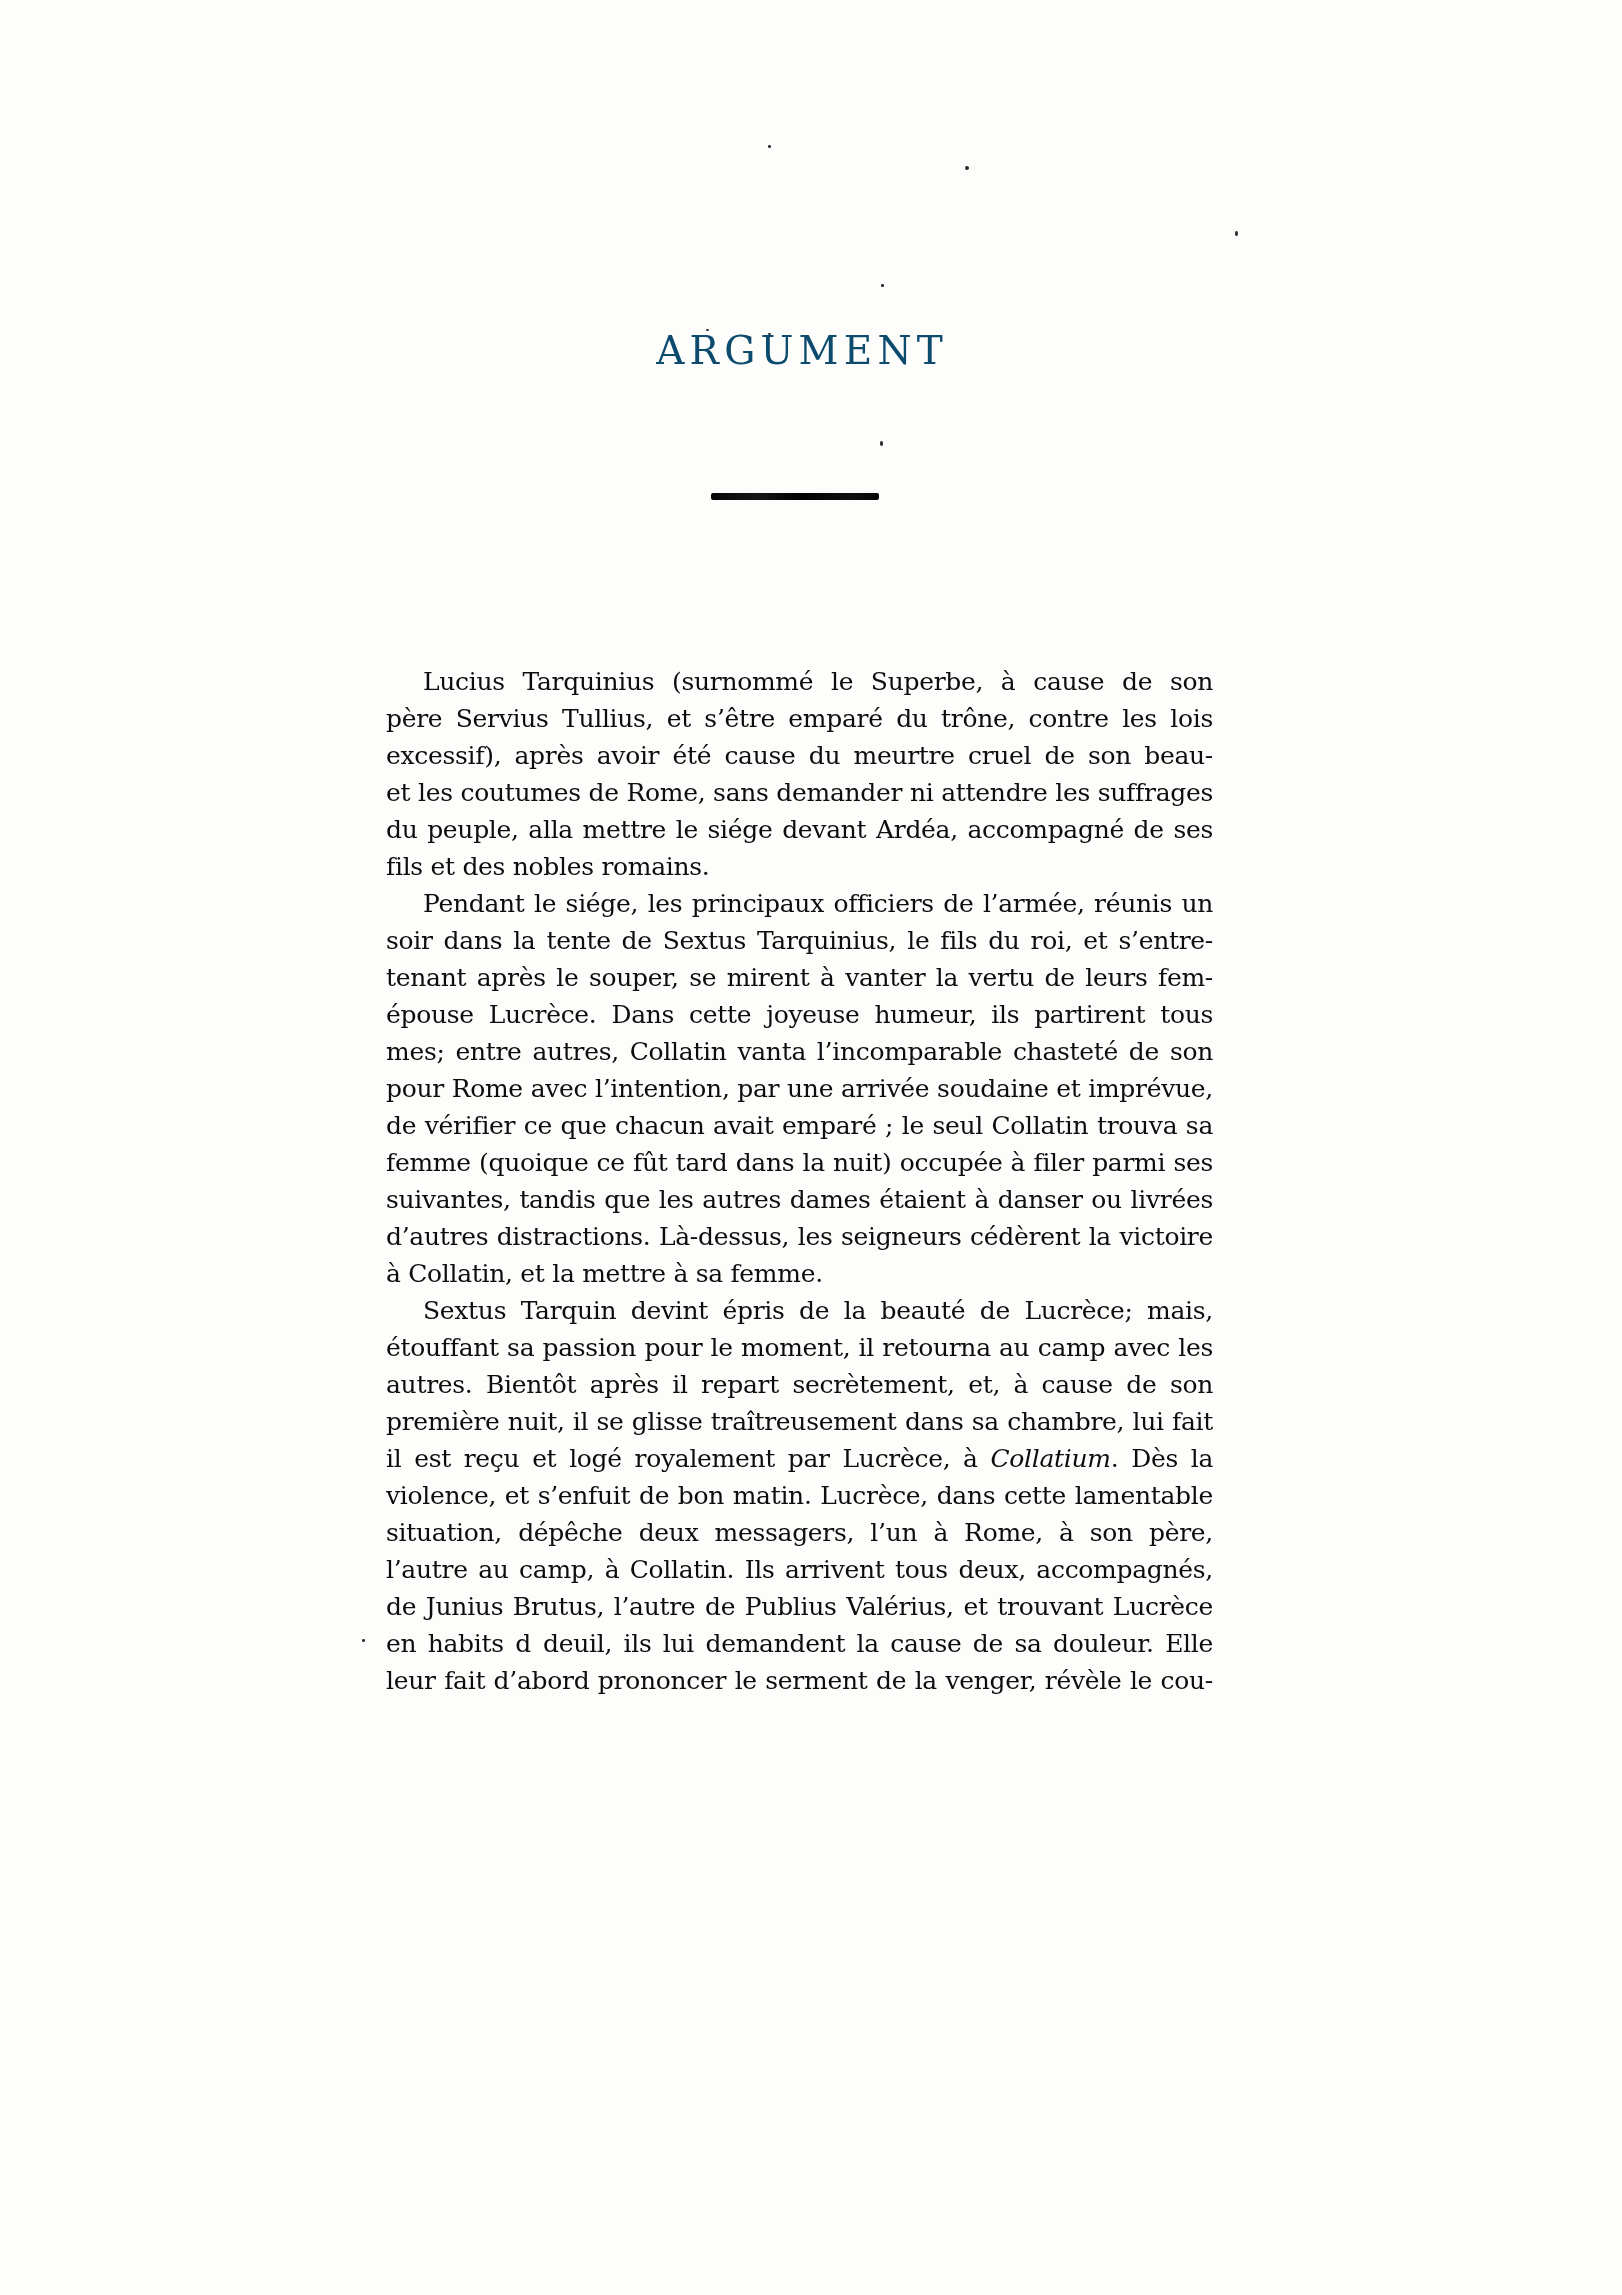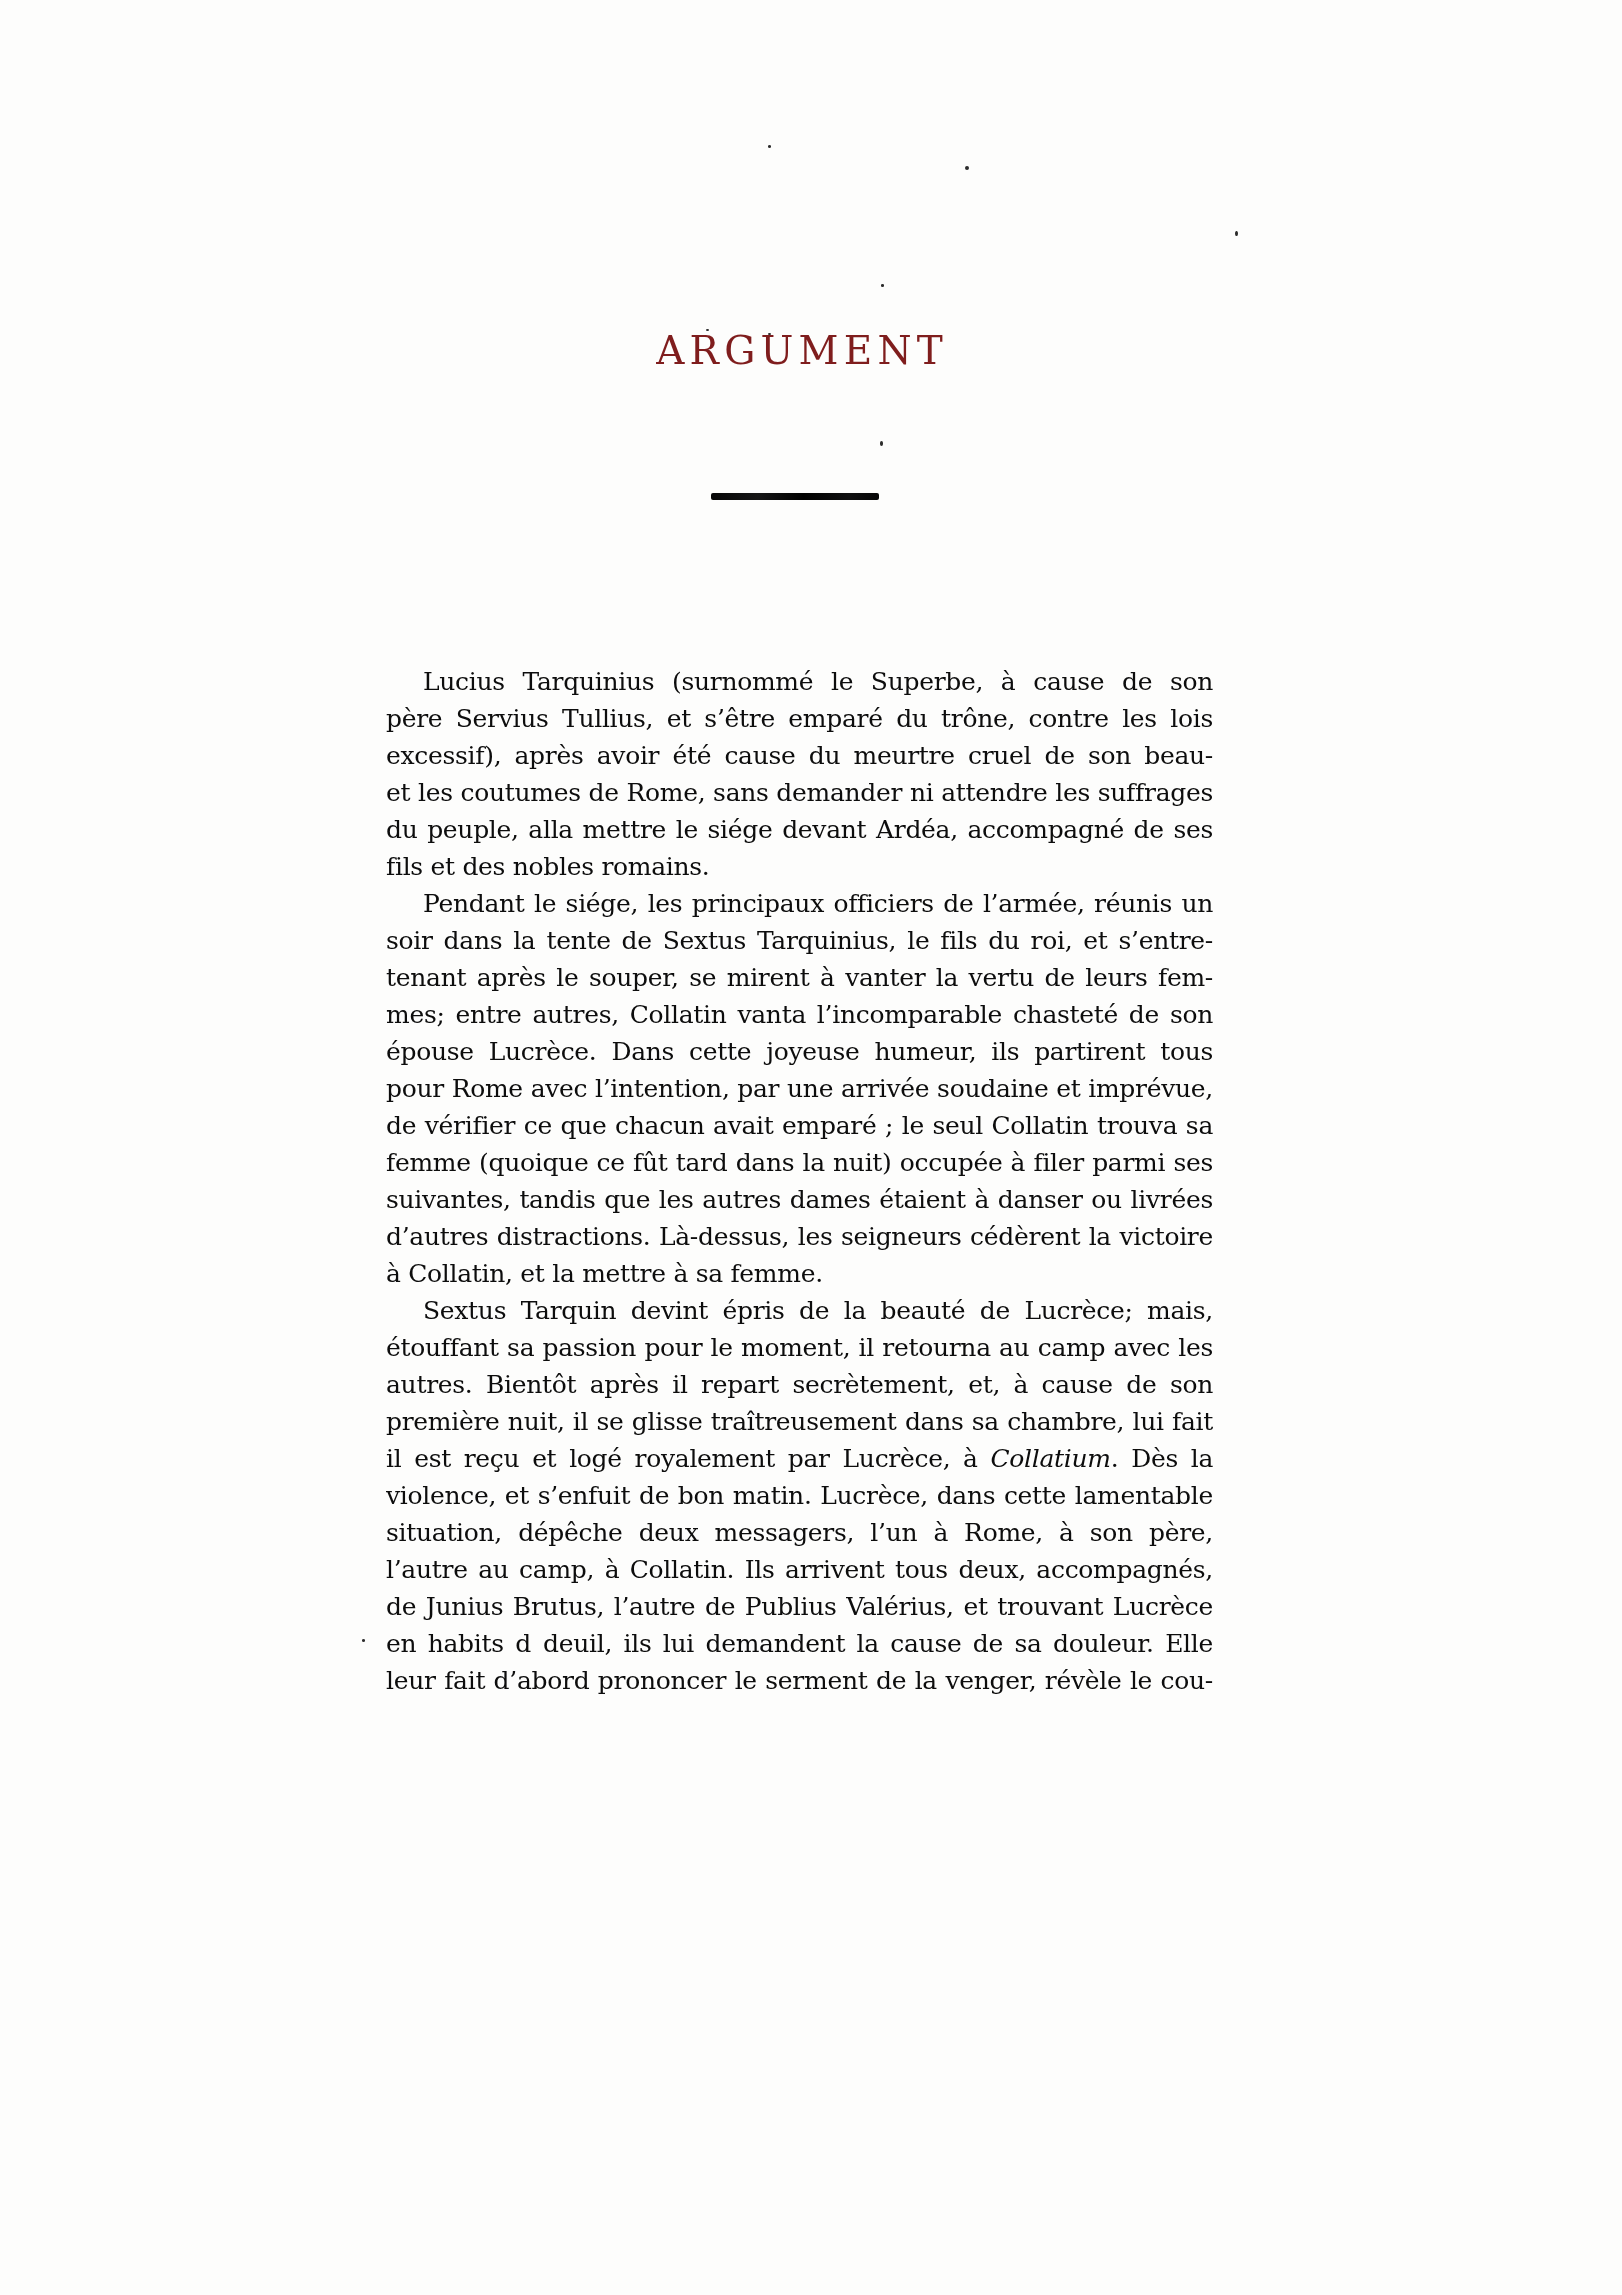--- a/index.html
+++ b/index.html
@@ -21,21 +21,21 @@
     background:var(--paper);
   }
   .title{
     position:absolute;
     left:386px;top:331px;width:827px;
     margin:0;
     font-size:39px;line-height:39px;
     font-weight:normal;
     letter-spacing:5.2px;text-indent:5.2px;
     text-align:center;
-    color:#7f1d1d;
+    color:#0c4a6e;
   }
   .rule{
     position:absolute;
     left:711px;top:493px;
     width:168px;height:6.5px;
     background:linear-gradient(90deg,#060606,#161616 28%,#000 55%,#101010 82%,#060606);
     border-radius:2px;
   }
   .textblock{
     position:absolute;
@@ -75,22 +75,22 @@
   <div class="textblock">
       <div class="line indent"><span>Lucius Tarquinius (surnommé le Superbe, à cause de son orgueil</span></div>
       <div class="line"><span>père Servius Tullius, et s’être emparé du trône, contre les lois</span></div>
       <div class="line"><span>excessif), après avoir été cause du meurtre cruel de son beau-</span></div>
       <div class="line"><span>et les coutumes de Rome, sans demander ni attendre les suffrages</span></div>
       <div class="line"><span>du peuple, alla mettre le siége devant Ardéa, accompagné de ses</span></div>
       <div class="line nojust"><span>fils et des nobles romains.</span></div>
       <div class="line indent"><span>Pendant le siége, les principaux officiers de l’armée, réunis un</span></div>
       <div class="line"><span>soir dans la tente de Sextus Tarquinius, le fils du roi, et s’entre-</span></div>
       <div class="line"><span>tenant après le souper, se mirent à vanter la vertu de leurs fem-</span></div>
+      <div class="line"><span>épouse Lucrèce. Dans cette joyeuse humeur, ils partirent tous</span></div>
       <div class="line"><span>mes; entre autres, Collatin vanta l’incomparable chasteté de son</span></div>
-      <div class="line"><span>épouse Lucrèce. Dans cette joyeuse humeur, ils partirent tous</span></div>
       <div class="line"><span>pour Rome avec l’intention, par une arrivée soudaine et imprévue,</span></div>
       <div class="line"><span>de vérifier ce que chacun avait emparé ; le seul Collatin trouva sa</span></div>
       <div class="line"><span>femme (quoique ce fût tard dans la nuit) occupée à filer parmi ses</span></div>
       <div class="line"><span>suivantes, tandis que les autres dames étaient à danser ou livrées à</span></div>
       <div class="line"><span>d’autres distractions. Là-dessus, les seigneurs cédèrent la victoire</span></div>
       <div class="line nojust"><span>à Collatin, et la mettre à sa femme.</span></div>
       <div class="line indent"><span>Sextus Tarquin devint épris de la beauté de Lucrèce; mais,</span></div>
       <div class="line"><span>étouffant sa passion pour le moment, il retourna au camp avec les</span></div>
       <div class="line"><span>autres. Bientôt après il repart secrètement, et, à cause de son rang,</span></div>
       <div class="line"><span>première nuit, il se glisse traîtreusement dans sa chambre, lui fait</span></div>

